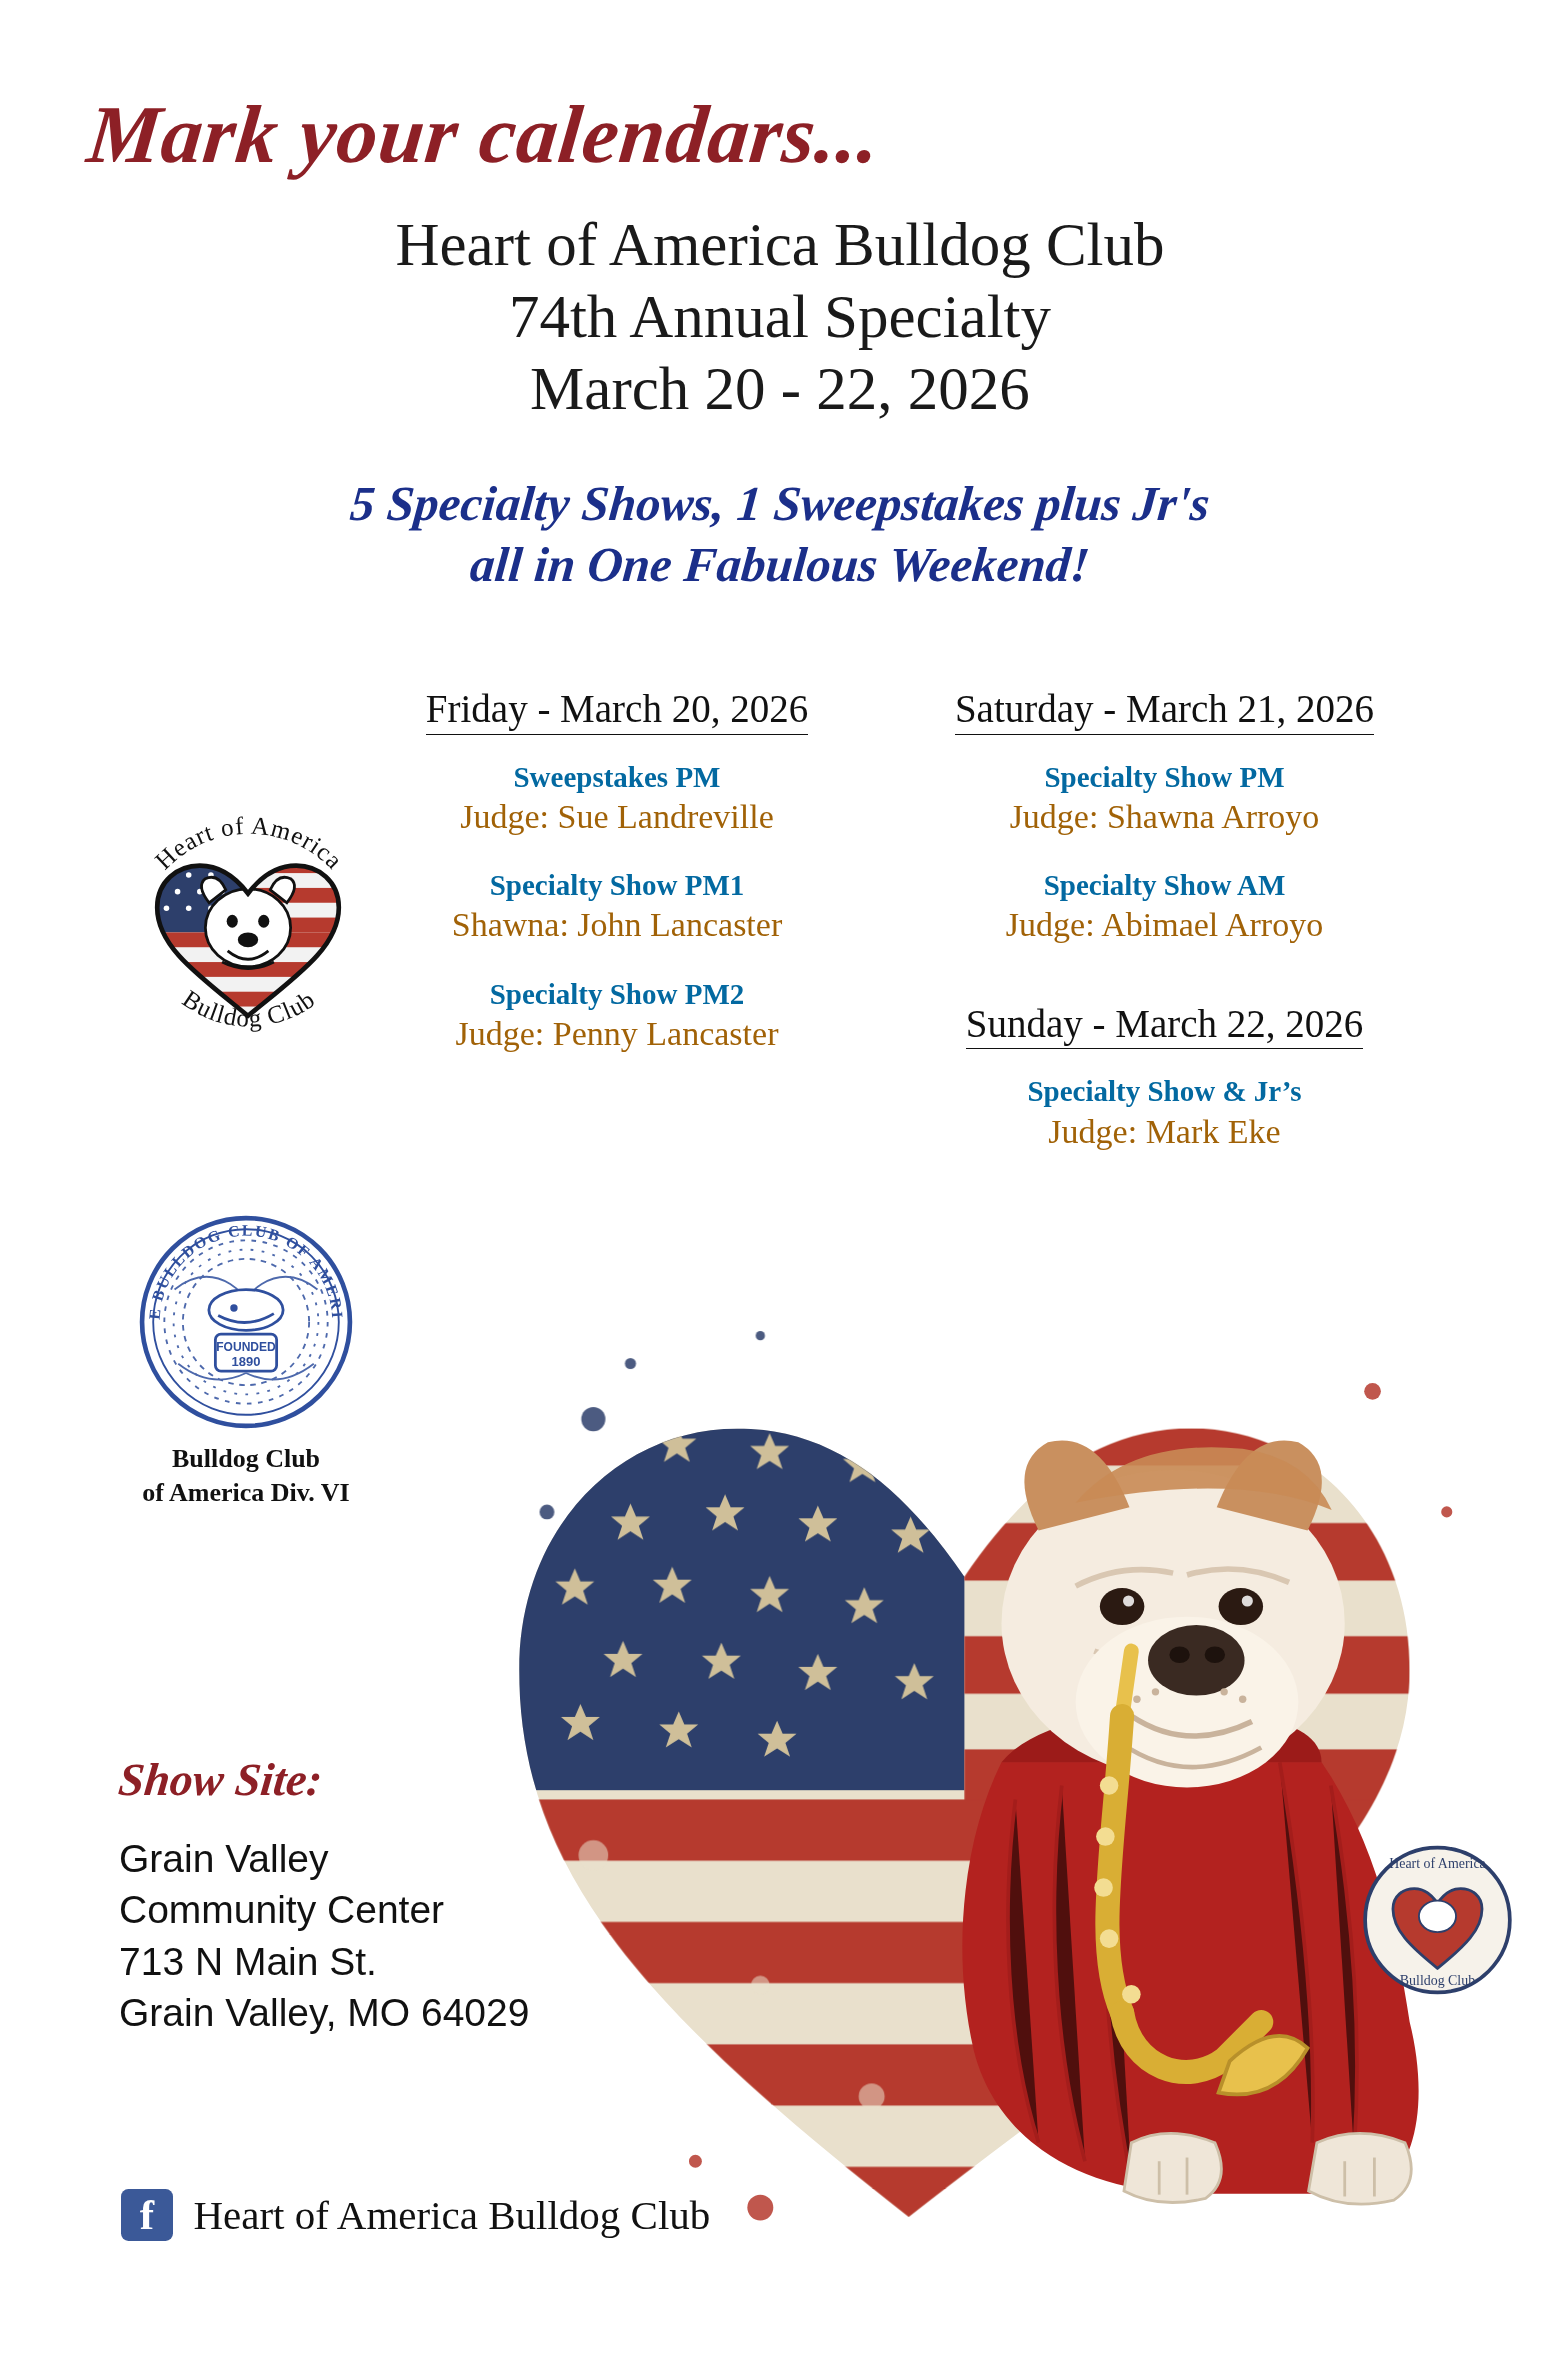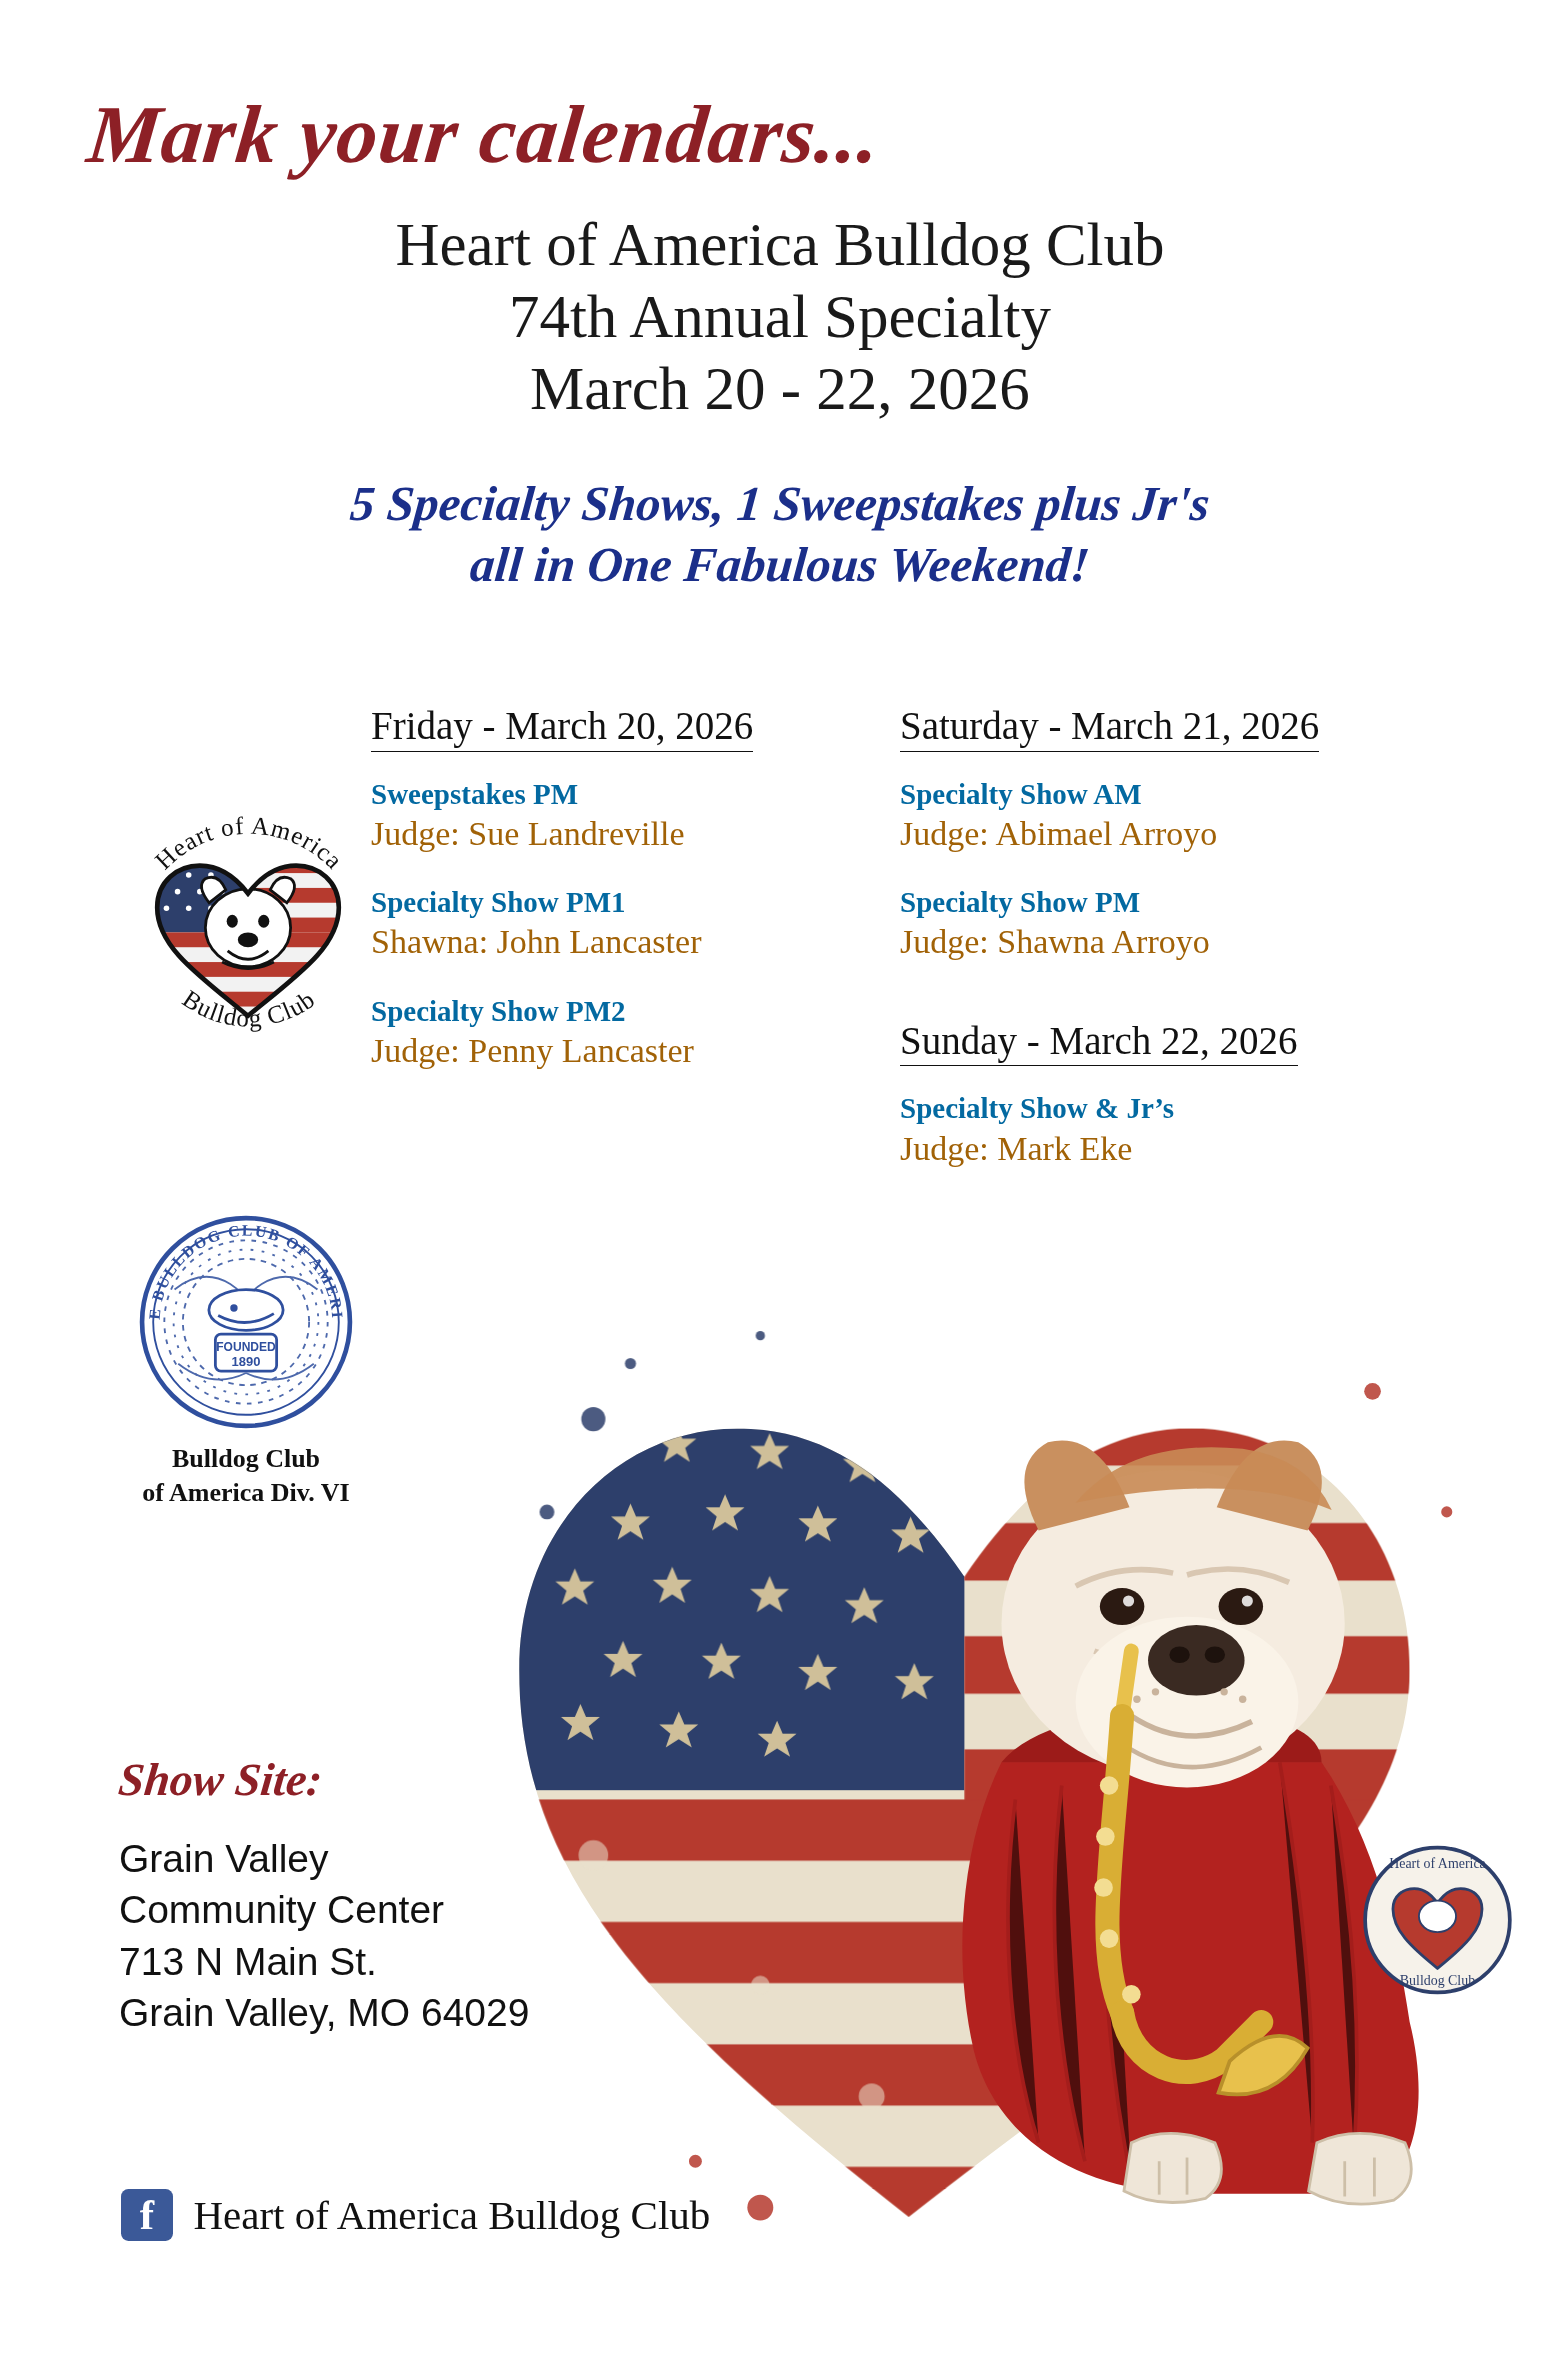--- a/index.html
+++ b/index.html
@@ -57,22 +57,22 @@
   }
 
   
   .schedule {
     position: absolute;
     left: 371px; top: 686px;
     width: 1095px;
   }
   .col {
     position: absolute;
-    top: 17px;
-    text-align: left;
+    top: 0;
+    text-align: center;
   }
   .col-left  { left: 0px;   width: 492px; }
   .col-right { left: 529px; width: 529px; }
 
   .day-head {
     font-size: 39px;
     color: #111;
     border-bottom: 1.9px solid #111;
     display: inline-block;
     padding-bottom: 2.8px;
@@ -212,27 +212,27 @@
     <div class="event">
       <div class="event-name">Specialty Show PM2</div>
       <div class="event-judge">Judge: Penny Lancaster</div>
     </div>
   </div>
 
   <div class="col col-right">
     <div class="day-head">Saturday - March 21, 2026</div>
 
     <div class="event">
+      <div class="event-name">Specialty Show PM</div>
+      <div class="event-judge">Judge: Shawna Arroyo</div>
+    </div>
+
+    <div class="event">
       <div class="event-name">Specialty Show AM</div>
       <div class="event-judge">Judge: Abimael Arroyo</div>
-    </div>
-
-    <div class="event">
-      <div class="event-name">Specialty Show PM</div>
-      <div class="event-judge">Judge: Shawna Arroyo</div>
     </div>
 
     <div class="day-head second">Sunday - March 22, 2026</div>
 
     <div class="event">
       <div class="event-name">Specialty Show &amp; Jr’s</div>
       <div class="event-judge">Judge: Mark Eke</div>
     </div>
   </div>
 

